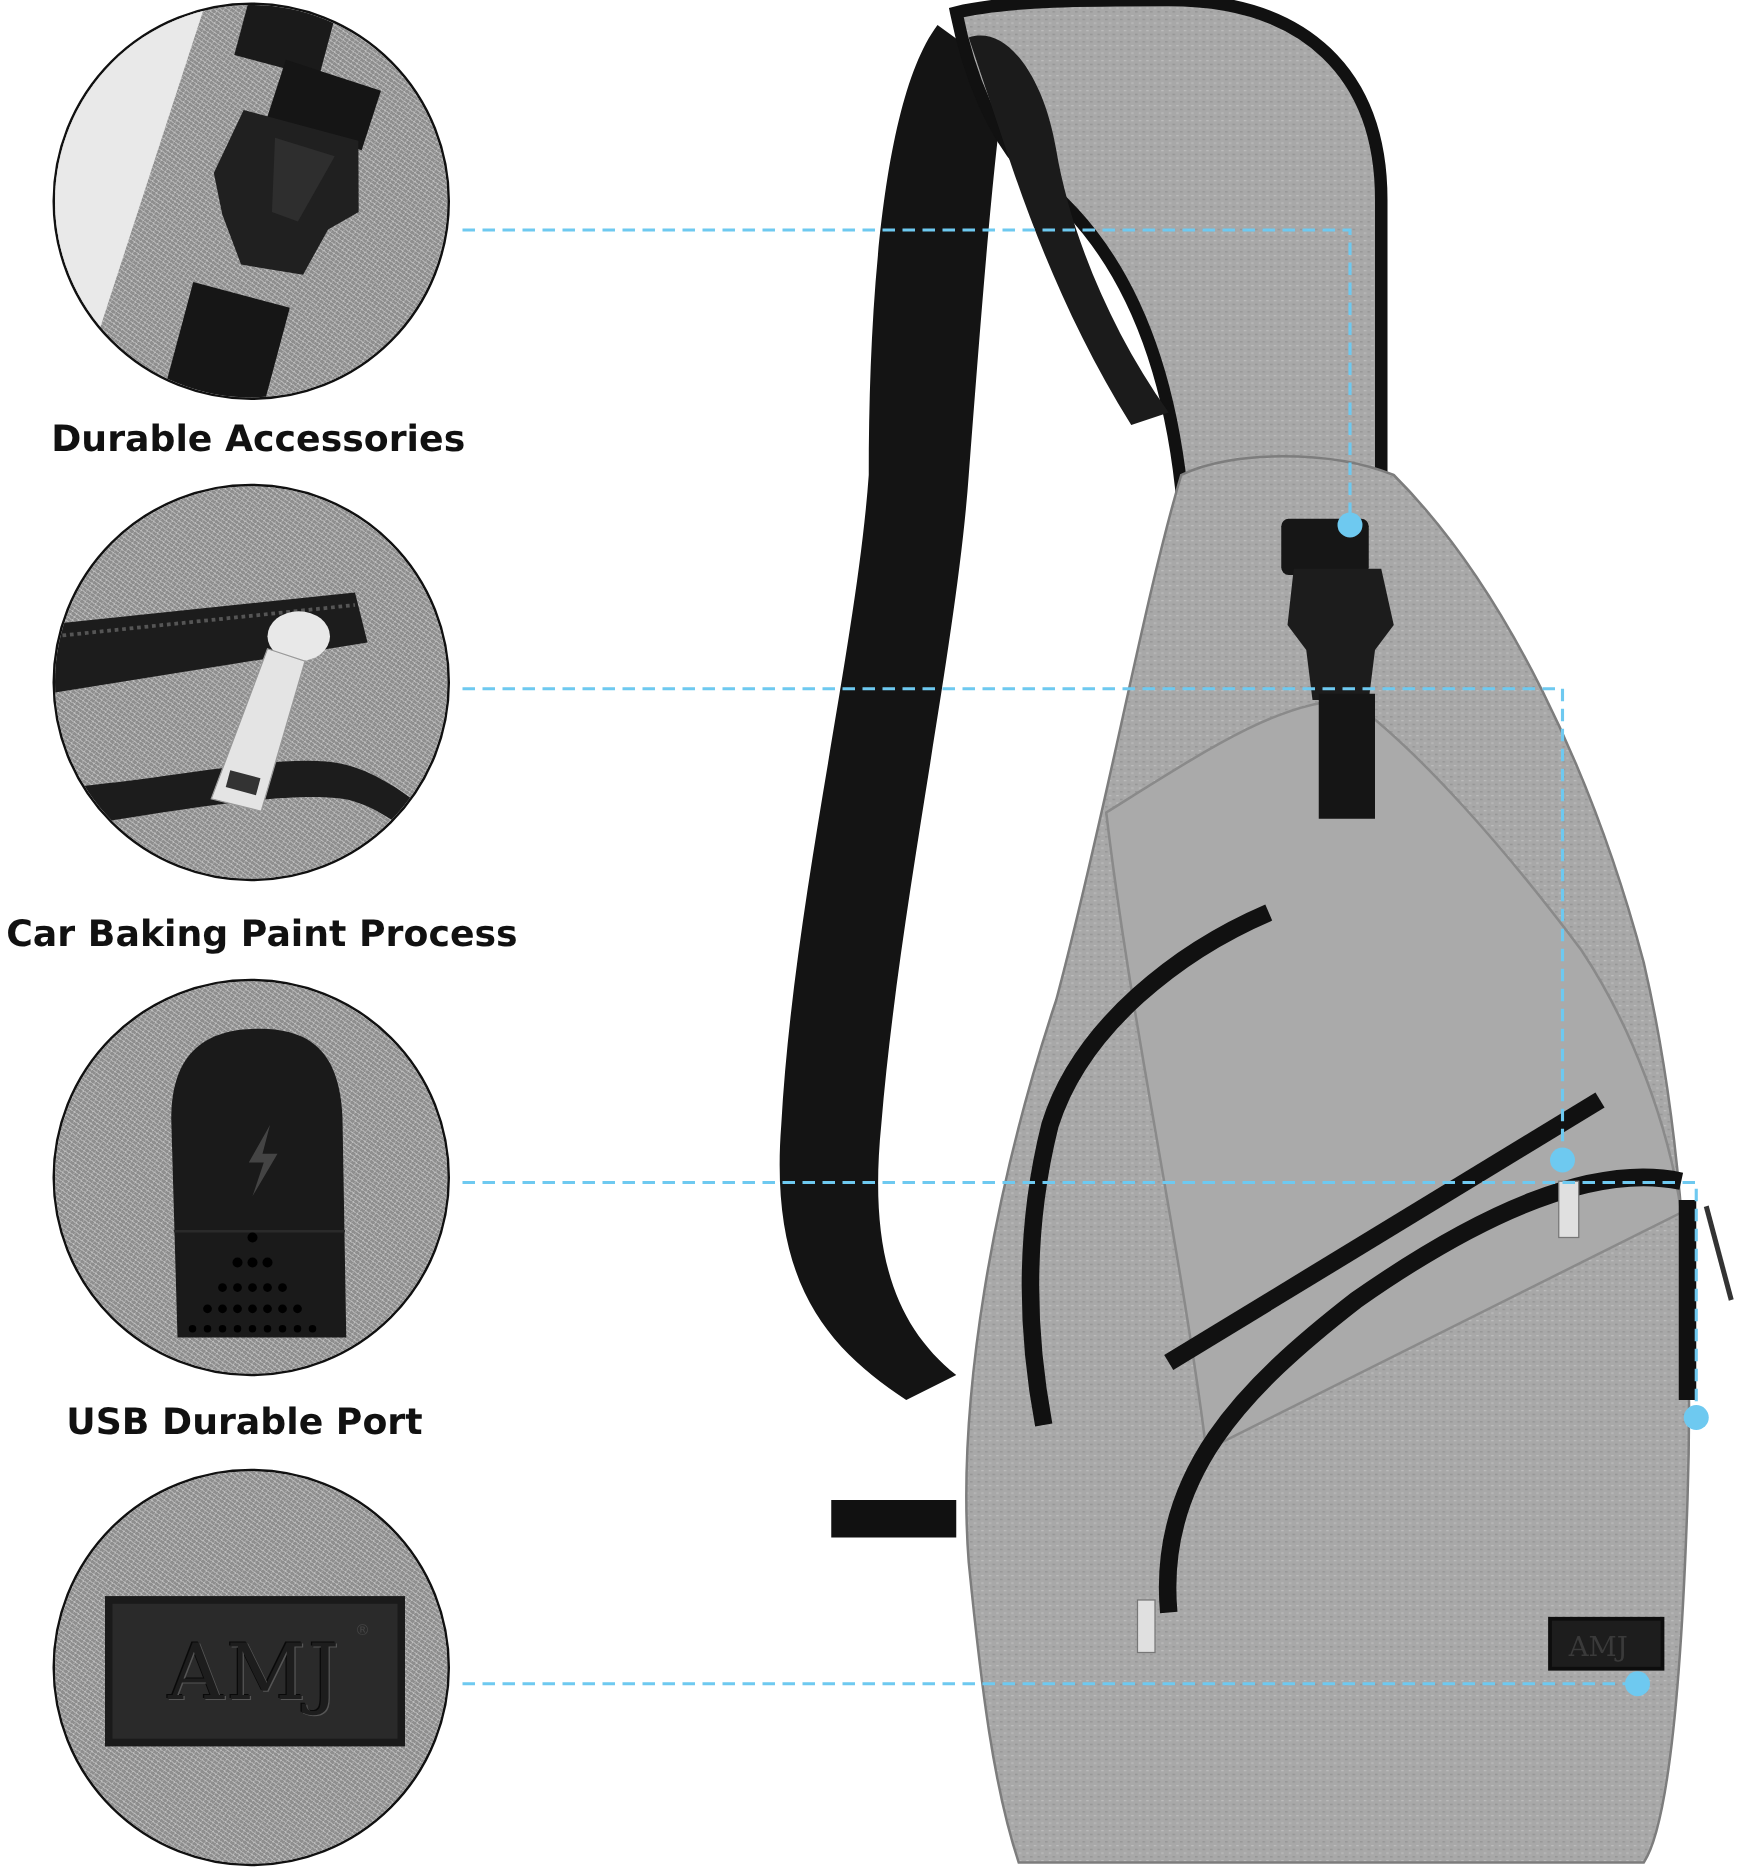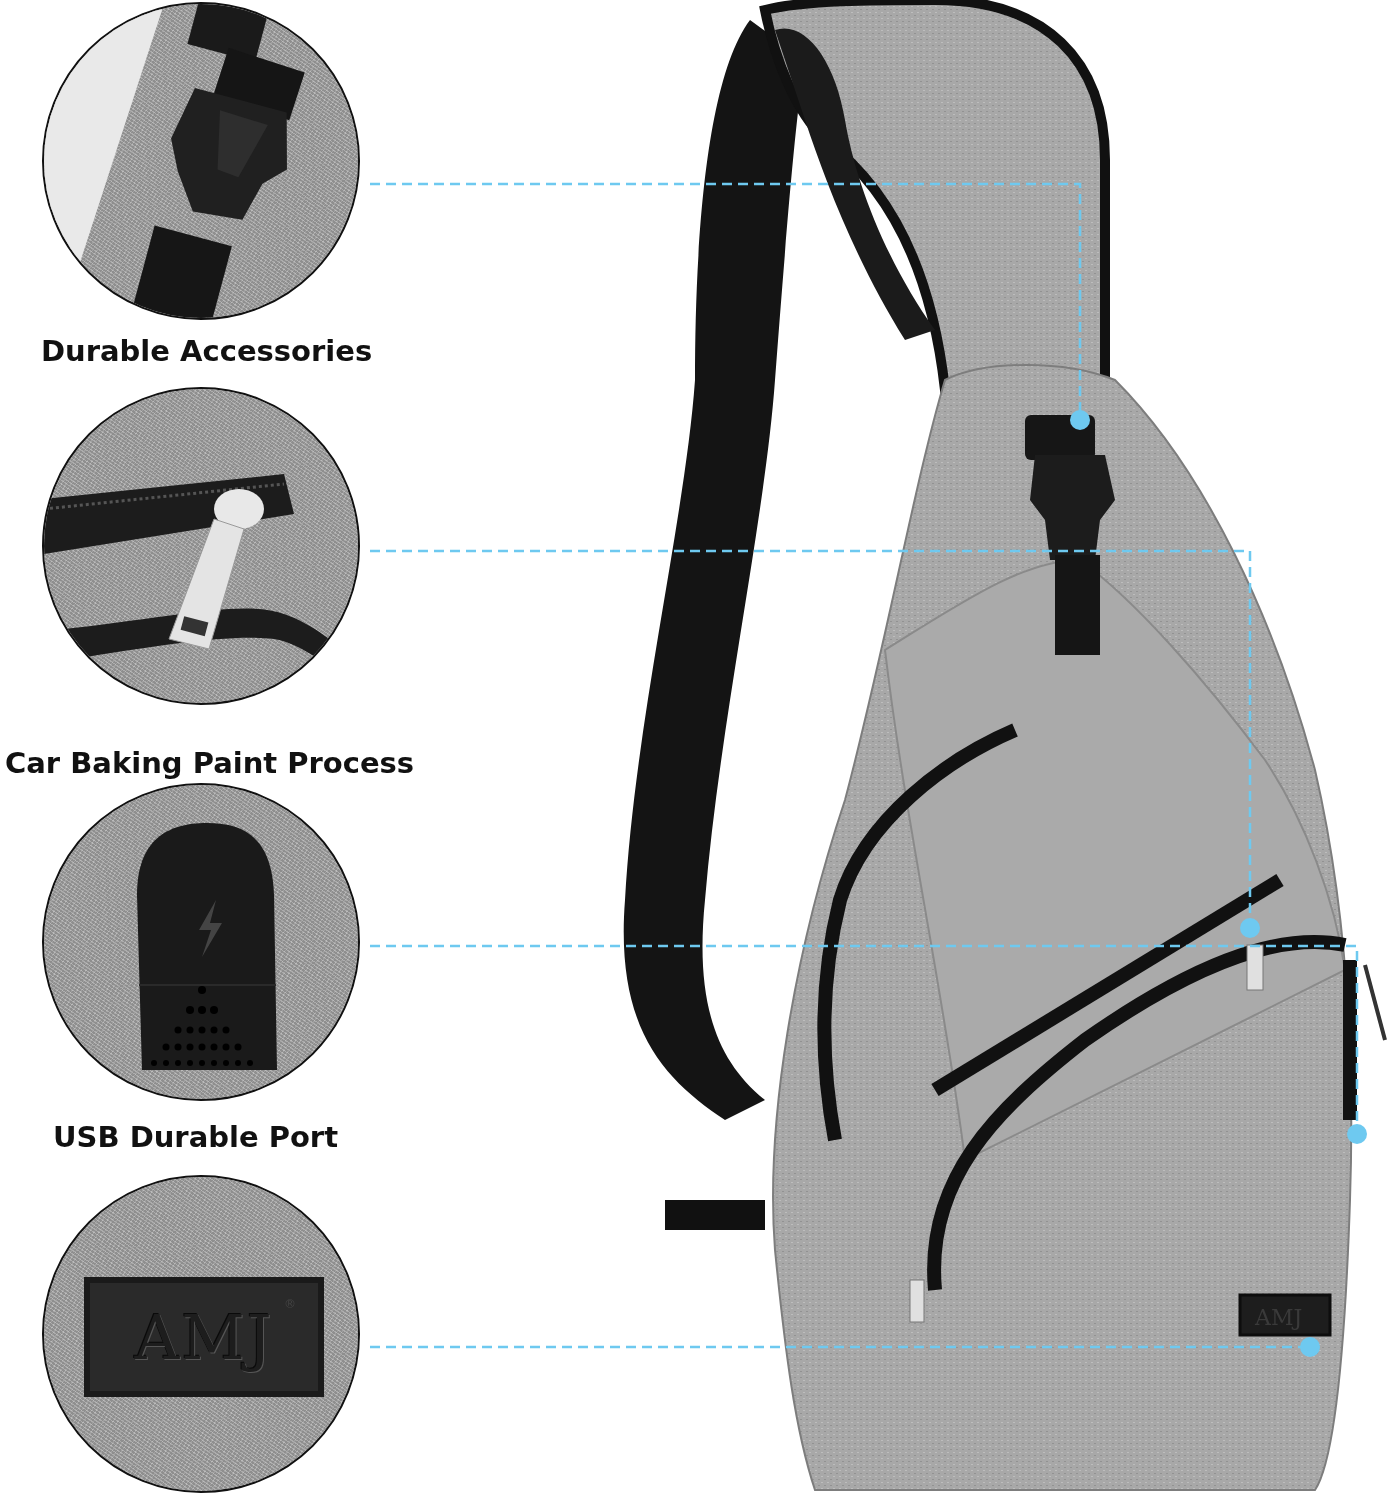--- a/index.html
+++ b/index.html
@@ -45,21 +45,21 @@
     <div class="fabric"></div>
     <svg width="318" height="318" style="position:absolute;left:0;top:0">
       <path d="M0 110 L240 85 L250 125 L0 165 Z" fill="#1c1c1c"></path>
       <path d="M0 120 L240 95" stroke="#555" stroke-width="3" stroke-dasharray="3 3"></path>
       <path d="M20 240 C120 230 200 210 240 225 C270 235 300 260 318 280 L318 310 C290 280 260 255 230 250 C190 245 120 255 30 270 Z" fill="#1c1c1c"></path>
       <ellipse cx="195" cy="120" rx="25" ry="20" fill="#e8e8e8"></ellipse>
       <path d="M170 130 L200 140 L165 260 L125 250 Z" fill="#e4e4e4" stroke="#999" stroke-width="1"></path>
       <rect x="138" y="230" width="25" height="14" fill="#333" transform="rotate(15 150 237)"></rect>
     </svg>
   </div>
-  <div class="feature-label" style="left:0px; top:730px;margin-top:16px;">Car Baking Paint Process</div>
+  <div class="feature-label" style="left:0px; top:730px;">Car Baking Paint Process</div>
 
   <div class="feature-circle" style="left:37px; top:783px;">
     <div class="fabric"></div>
     <svg width="318" height="318" style="position:absolute;left:0;top:0">
       <path d="M100 285 L95 110 C95 55 125 38 165 38 C205 38 230 55 232 110 L235 285 Z" fill="#1a1a1a" transform="translate(-2,0)"></path>
       <path d="M95 200 L232 200" stroke="#2a2a2a" stroke-width="2"></path>
       <path d="M172 115 L155 145 L167 145 L158 172 L178 138 L166 138 Z" fill="#444"></path>
       <g fill="#000">
         <circle cx="158" cy="205" r="4"></circle>
         <circle cx="146" cy="225" r="4"></circle>

